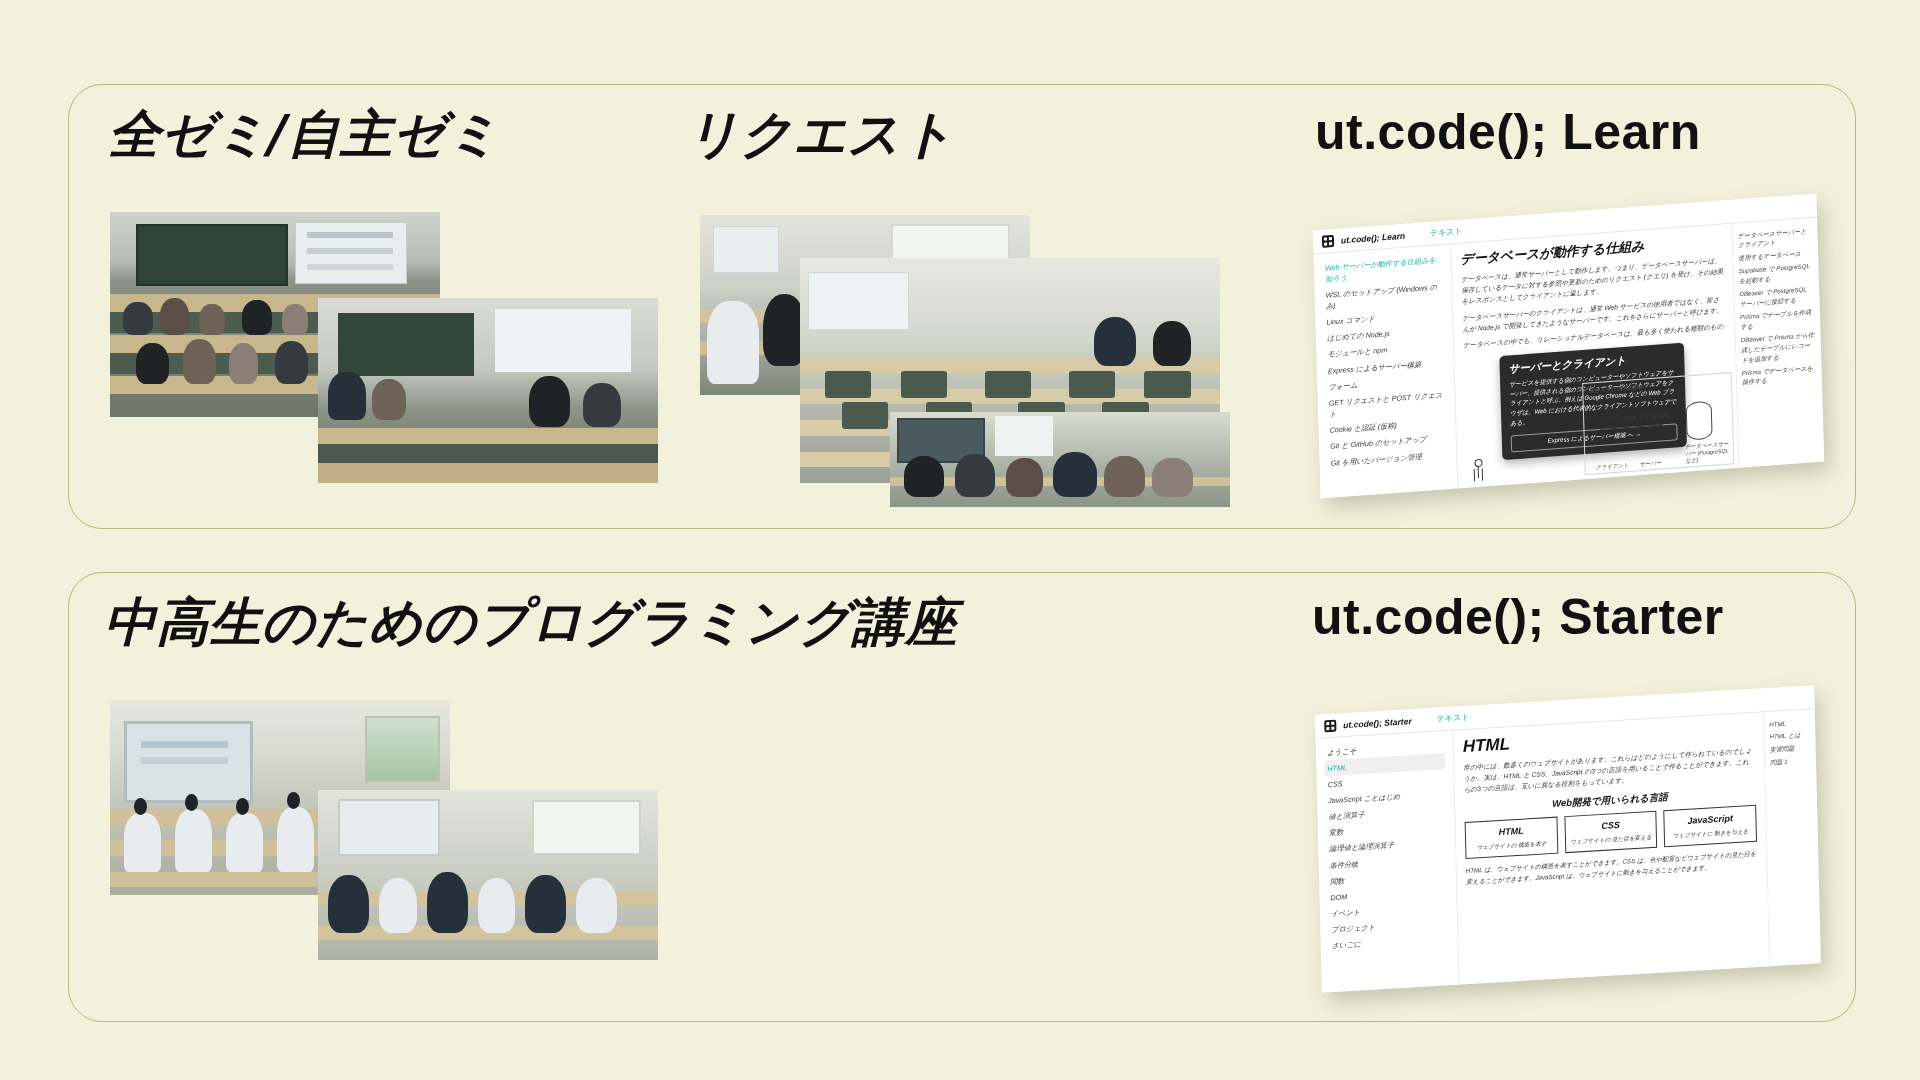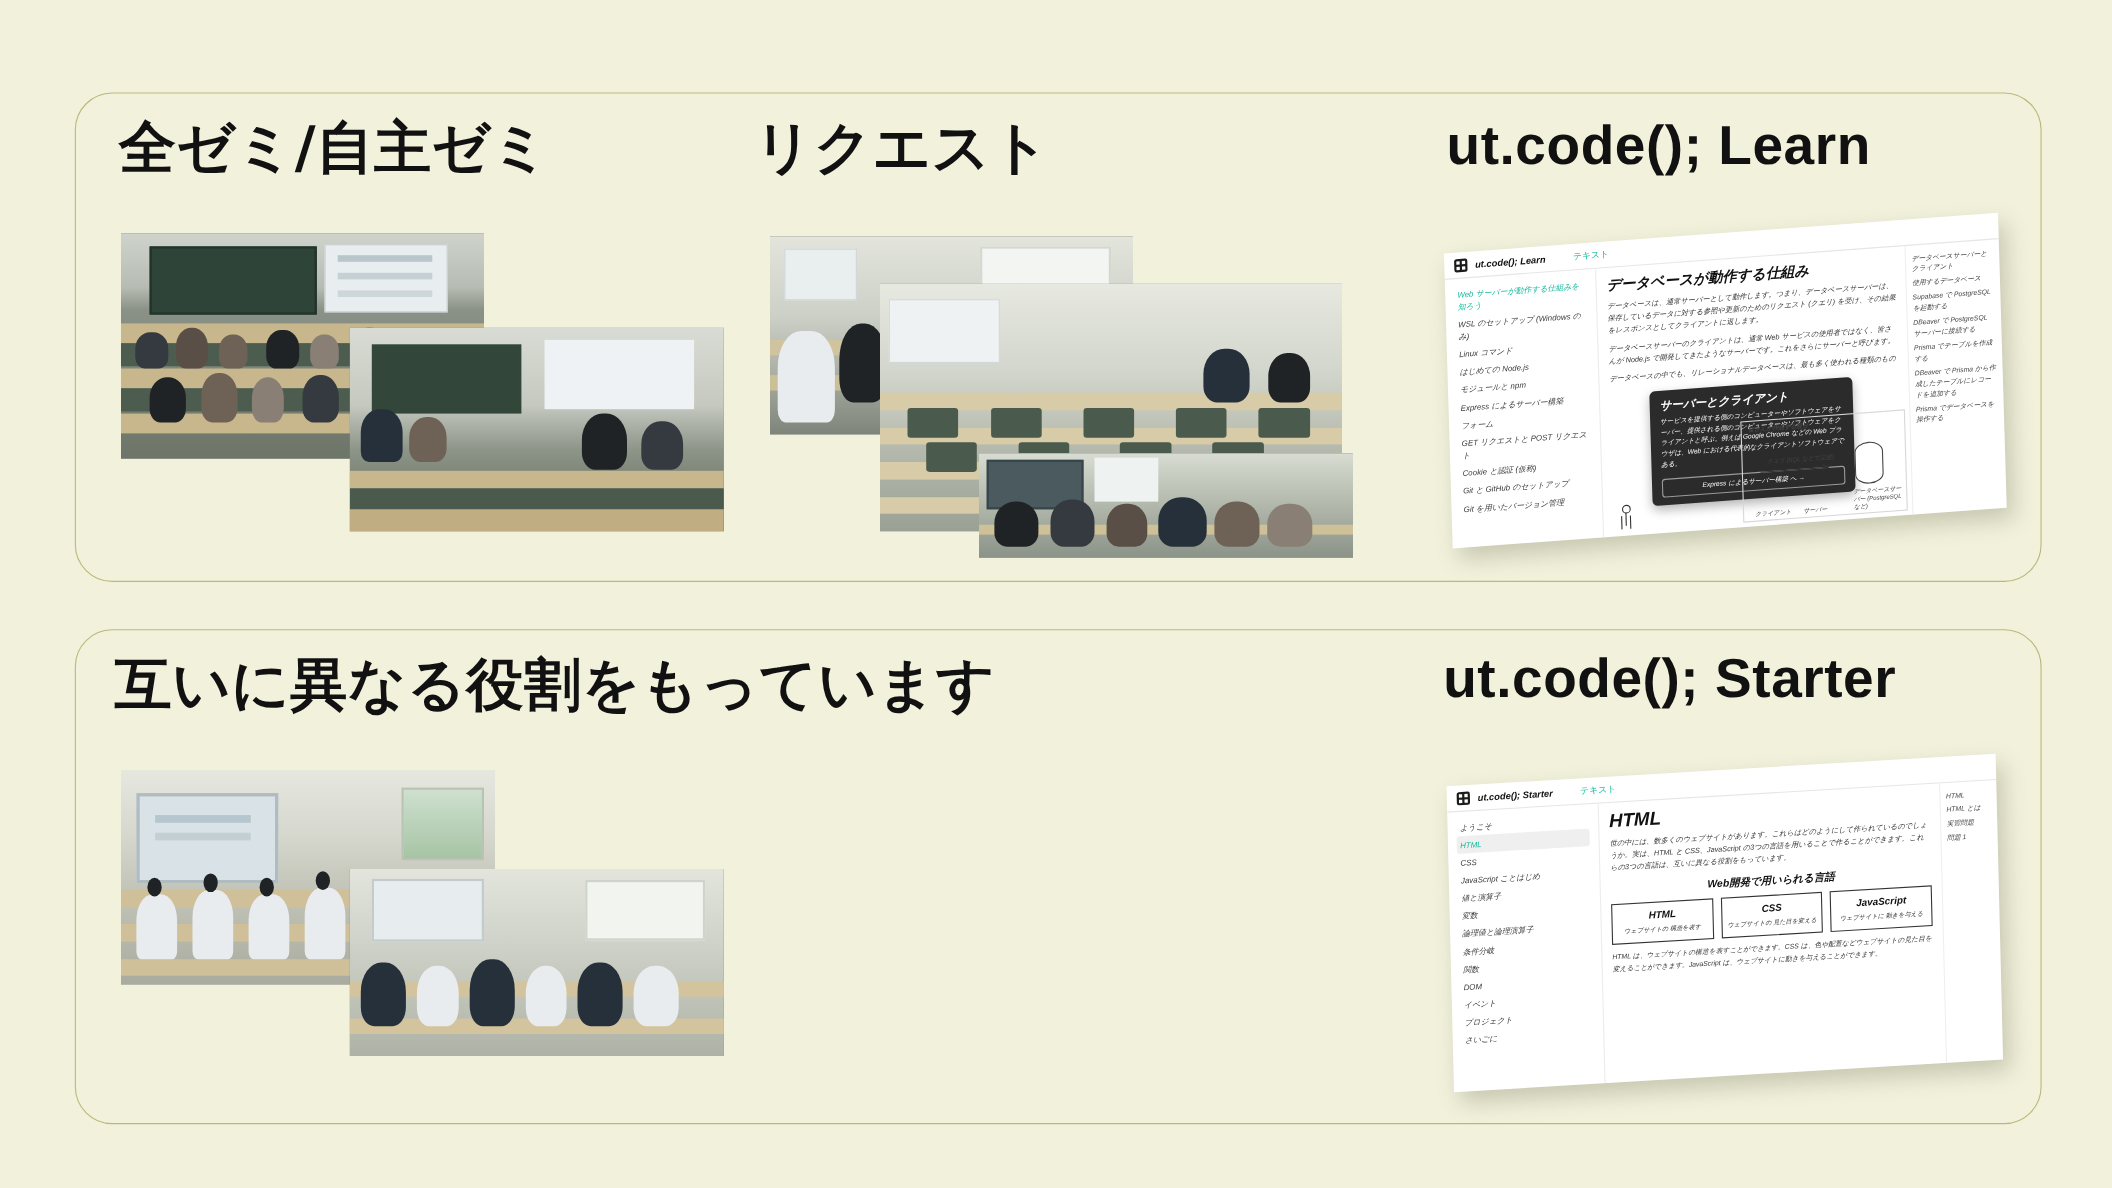--- a/index.html
+++ b/index.html
@@ -23,21 +23,21 @@
   #card-bottom { left:68px;  top:572px; width:1788px; height:450px; }
 
   
   .heading {
     position:absolute;
     color:#111111;
     font-weight:700;
     white-space:nowrap;
     letter-spacing:0.5px;
   }
-  .heading.jp { font-family:"DejaVu Sans","Liberation Sans",sans-serif; }
+  .heading.jp { font-family:"DejaVu Sans","Liberation Sans",sans-serif;font-style:italic; }
   .heading.en { font-family:"Liberation Sans","DejaVu Sans",sans-serif; font-weight:600; }
 
   #h-zemi    { left:108px;  top:100px; font-size:52px; }
   #h-shinkan { left:686px;  top:100px; font-size:52px; }
   #h-learn   { left:1315px; top:103px; font-size:50px; }
   #h-chuko   { left:104px;  top:588px; font-size:52px; }
   #h-starter { left:1312px; top:588px; font-size:50px; }
 
   
   .photo {
@@ -316,21 +316,21 @@
         <div class="it">DBeaver で PostgreSQL サーバーに接続する</div>
         <div class="it">Prisma でテーブルを作成する</div>
         <div class="it">DBeaver で Prisma から作成したテーブルにレコードを追加する</div>
         <div class="it">Prisma でデータベースを操作する</div>
       </div>
     </div>
   </div>
 
   <div class="card" id="card-bottom"></div>
 
-  <div class="heading jp" id="h-chuko">互いに異なる役割をもっています</div>
+  <div class="heading jp" id="h-chuko">中高生のためのプログラミング講座</div>
   <div class="heading en" id="h-starter">ut.code(); Starter</div>
 
   <div class="photo" id="p6">
     <div class="wall"></div>
     <div class="scr"></div>
     <div class="win"></div>
     <div class="deskrow" style="top:56%"></div>
     <div class="deskrow" style="top:72%"></div>
     <div class="deskrow" style="top:88%"></div>
     <div class="person w" style="left:4%;  top:58%; width:11%; height:30%; border-radius:40% 40% 12% 12%"></div>

